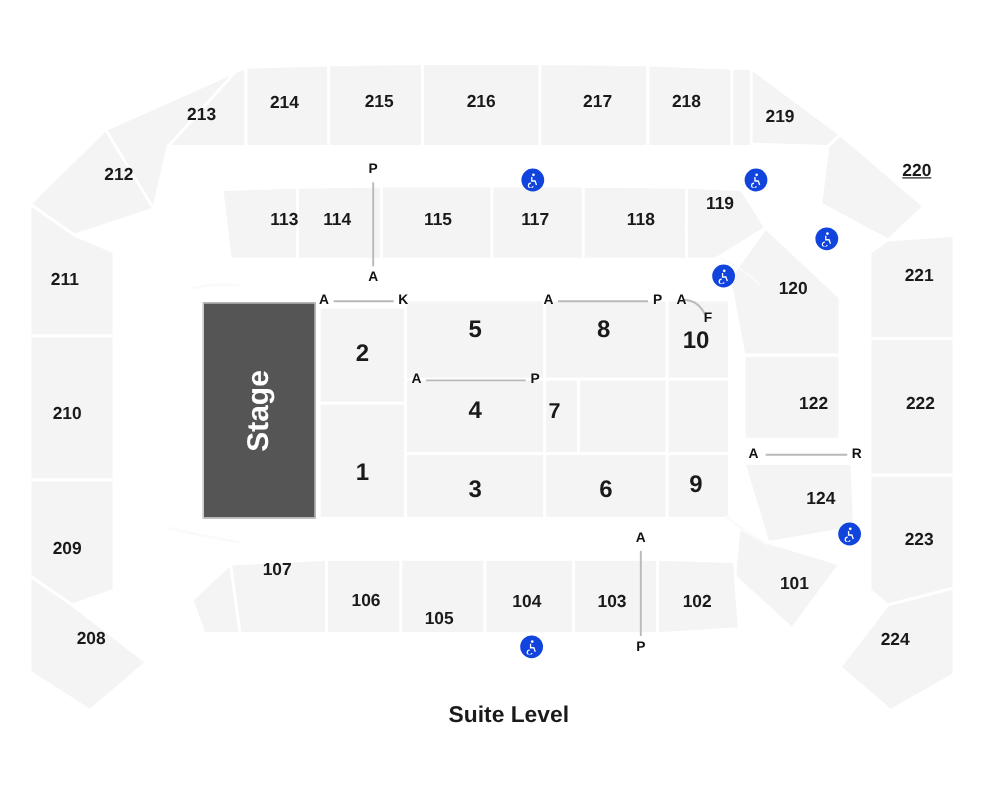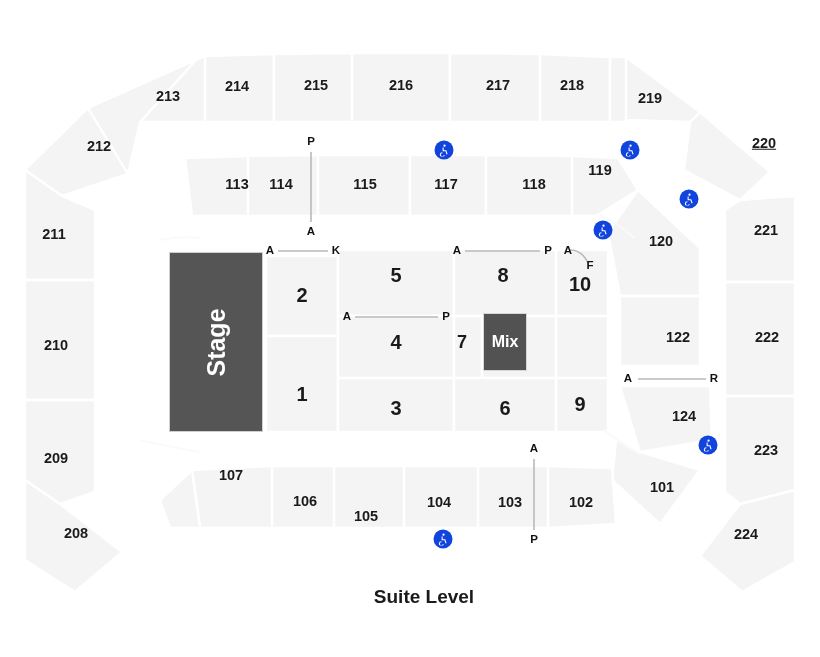--- a/index.html
+++ b/index.html
@@ -140,23 +140,20 @@
       <line x1="355" y1="317" x2="438" y2="317"></line>
       <line x1="638" y1="379" x2="706" y2="379"></line>
       <path d="M 570,250 Q 582,250 588,263"></path>
     </g>
   </svg>
 
   <div class="stage-box" style="left:169px;top:252px;width:92px;height:178px;">
     <span class="stage-text">Stage</span>
   </div>
 
-  <div class="mix-box" style="left:483px;top:313px;width:42px;height:56px;">
-    <span class="mix-text">Mix</span>
-  </div>
 
   <div class="suite-level" style="left:424px;top:597px;">Suite Level</div>
 
   <div id="overlay"></div>
 <div class="lbl lbl-upper" style="left: 168px; top: 96px;">213</div>
     <div class="lbl lbl-upper" style="left: 237px; top: 86px;">214</div>
     <div class="lbl lbl-upper" style="left: 316px; top: 85px;">215</div>
     <div class="lbl lbl-upper" style="left: 401px; top: 85px;">216</div>
     <div class="lbl lbl-upper" style="left: 498px; top: 85px;">217</div>
     <div class="lbl lbl-upper" style="left: 572px; top: 85px;">218</div>

